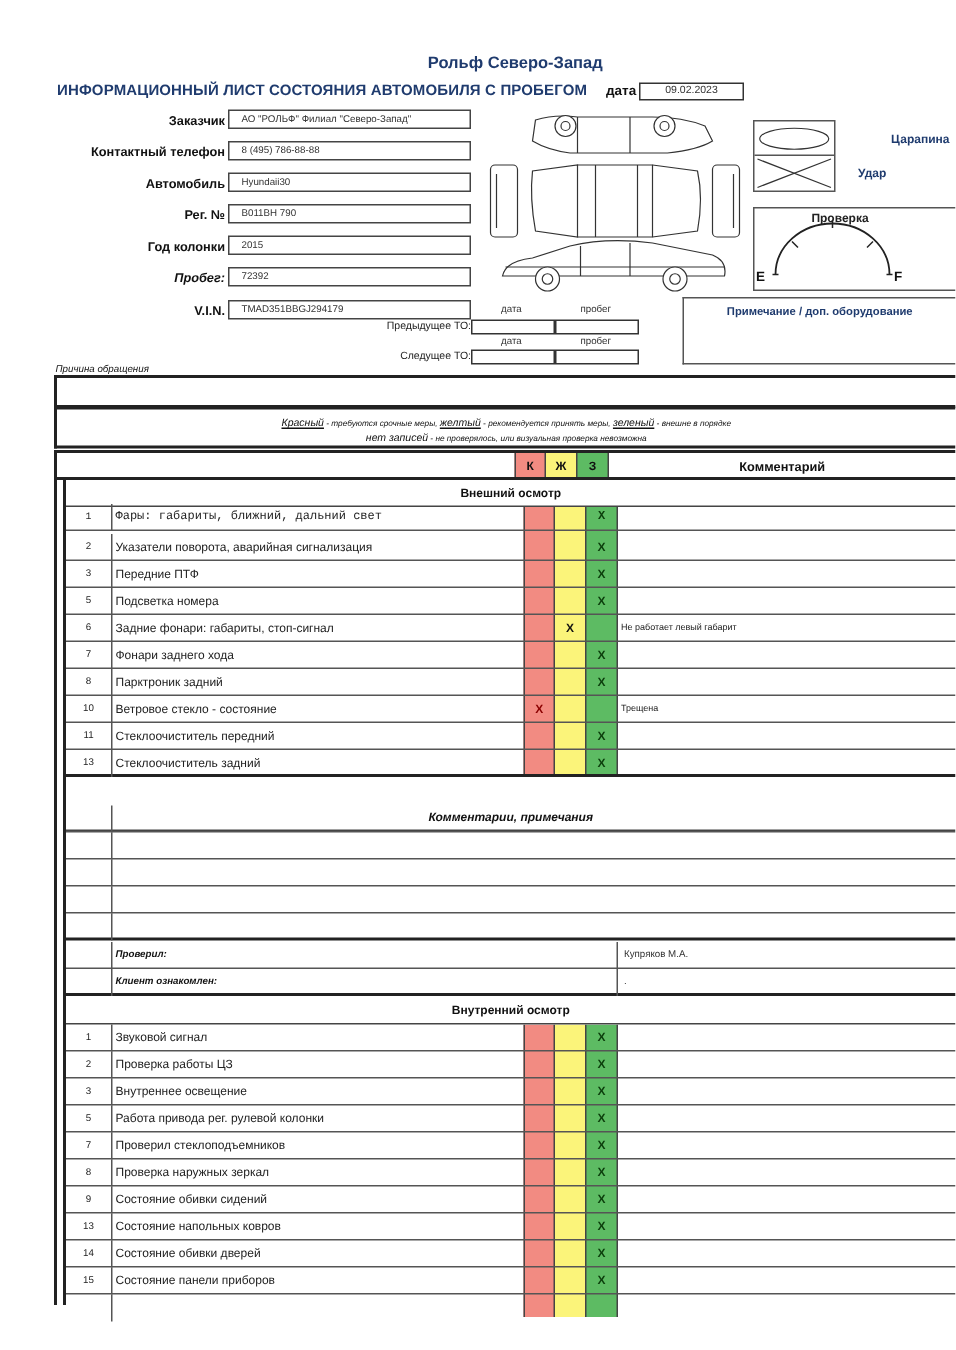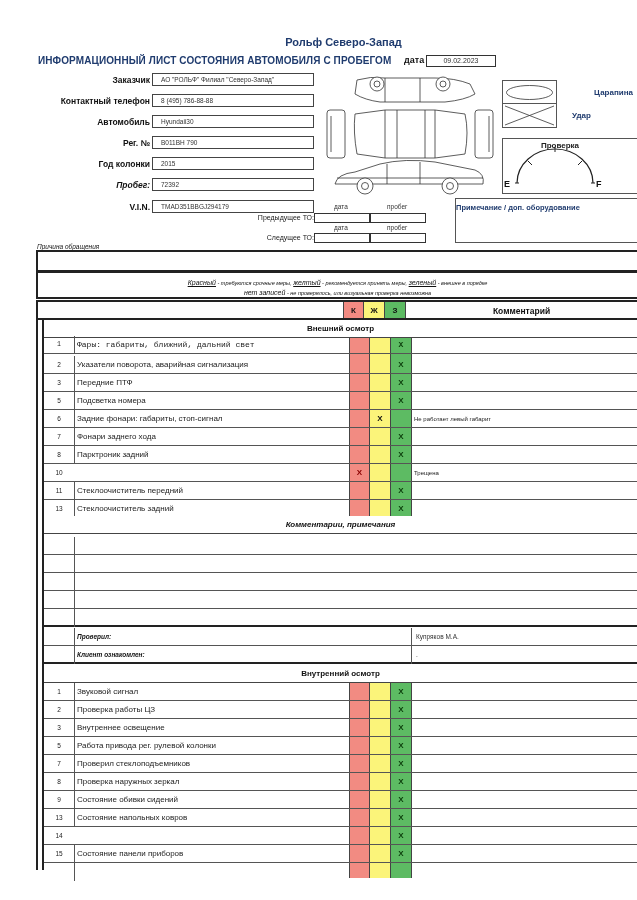--- a/index.html
+++ b/index.html
@@ -14,21 +14,21 @@
   .field-box { position: absolute; left: 152px; width: 162px; height: 13px; border: 1px solid #444; font-size: 6.5px; padding-left: 8px; line-height: 11px; color: #333; }
   .small-lbl { position: absolute; font-size: 6.5px; color: #333; }
   .to-lbl { position: absolute; font-size: 7px; color: #222; text-align: right; width: 120px; }
   .to-box { position: absolute; height: 10px; border: 1px solid #333; }
   .legend-box { left: 502px; top: 80px; width: 55px; height: 48px; border: 1px solid #555; }
   .legend-box .half { height: 23px; border-bottom: 1px solid #555; position: relative; }
   .legend-box .half:last-child { border-bottom: none; }
   .legend-text { position: absolute; font-size: 8px; font-weight: bold; color: #1f3b6e; }
   .fuel-box { left: 502px; top: 138px; width: 135px; height: 56px; border-top: 1px solid #555; border-left: 1px solid #555; border-bottom: 1px solid #555; }
   .note-box { left: 455px; top: 198px; width: 182px; height: 45px; border-top: 1px solid #555; border-left: 1px solid #555; border-bottom: 1px solid #555; }
-  .note-title { font-size: 7.5px; font-weight: bold; color: #1f3b6e; text-align: left; margin-top: 4px; }
+  .note-title { font-size: 7.5px; font-weight: bold; color: #1f3b6e; text-align: center; margin-top: 4px; }
   .reason-label { left: 37px; top: 243px; font-size: 6.5px; font-style: italic; color: #111; }
   .reason-box { left: 36px; top: 250px; width: 601px; height: 22px; border-top: 2px solid #222; border-left: 2px solid #222; border-bottom: 2px solid #222; }
   .legend-row-box { left: 36px; top: 271px; width: 601px; height: 28px; border-top: 2px solid #222; border-left: 2px solid #222; border-bottom: 2px solid #222; font-size: 5.5px; font-style: italic; text-align: center; padding-top: 5px; }
   .legend-row-box .l1 { line-height: 9px; }
   .legend-row-box .l2 { line-height: 9px; }
   .legend-row-box .key { font-size: 7px; text-decoration: underline; font-weight: normal; }
   .legend-row-box .key2 { font-size: 7px; font-weight: normal; }
 
   .table-wrap { left: 36px; top: 300px; width: 601px; height: 570px; border-top: 2px solid #222; border-left: 2px solid #222; }
   .inner-wrap { position: absolute; left: 4px; top: 18px; right: 0; bottom: 0; border-left: 2px solid #222; }
@@ -252,20 +252,21 @@
     <div class="row" style="top:126px;">
       <div class="num">8</div>
       <div class="name">Парктроник задний</div>
       <div class="mark k"></div>
       <div class="mark j"></div>
       <div class="mark z">X</div>
       <div class="comment"></div>
     </div>
     <div class="row" style="top:144px;">
       <div class="num">10</div>
+      <div class="name">Ветровое стекло - состояние</div>
       <div class="mark k">X</div>
       <div class="mark j"></div>
       <div class="mark z"></div>
       <div class="comment">Трещена</div>
     </div>
     <div class="row" style="top:162px;">
       <div class="num">11</div>
       <div class="name">Стеклоочиститель передний</div>
       <div class="mark k"></div>
       <div class="mark j"></div>
@@ -274,21 +275,21 @@
     </div>
     <div class="row" style="top:180px; border-bottom:2px solid #222;">
       <div class="num">13</div>
       <div class="name">Стеклоочиститель задний</div>
       <div class="mark k"></div>
       <div class="mark j"></div>
       <div class="mark z">X</div>
       <div class="comment"></div>
     </div>
 
-    <div class="section-title italic" style="top:196px;">Комментарии, примечания</div>
+    <div class="section-title italic" style="top:216px;">Комментарии, примечания</div>
     <div class="blank-row" style="top:217px;">
         <div class="name"></div>
       </div>
     <div class="blank-row" style="top:235px;">
         <div class="name"></div>
       </div>
     <div class="blank-row" style="top:253px;">
         <div class="name"></div>
       </div>
     <div class="blank-row" style="top:271px;">
@@ -372,20 +373,21 @@
     <div class="row" style="top:489px;">
       <div class="num">13</div>
       <div class="name">Состояние напольных ковров</div>
       <div class="mark k"></div>
       <div class="mark j"></div>
       <div class="mark z">X</div>
       <div class="comment"></div>
     </div>
     <div class="row" style="top:507px;">
       <div class="num">14</div>
+      <div class="name">Состояние обивки дверей</div>
       <div class="mark k"></div>
       <div class="mark j"></div>
       <div class="mark z">X</div>
       <div class="comment"></div>
     </div>
     <div class="row" style="top:525px;">
       <div class="num">15</div>
       <div class="name">Состояние панели приборов</div>
       <div class="mark k"></div>
       <div class="mark j"></div>

